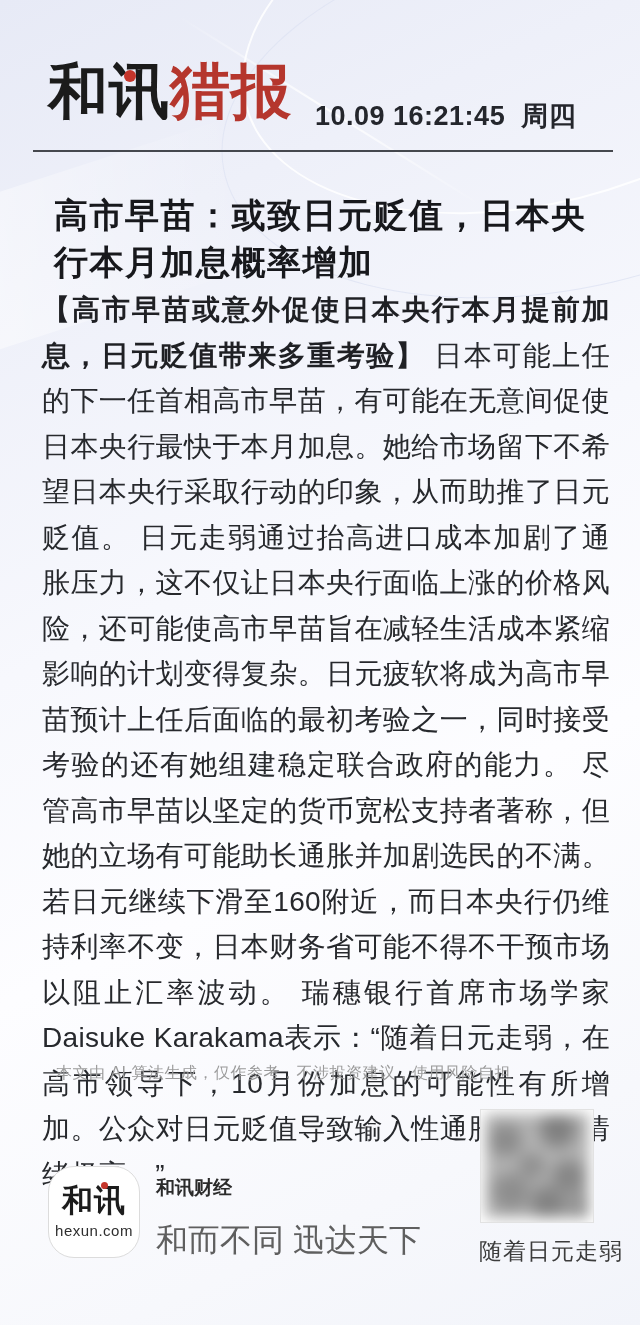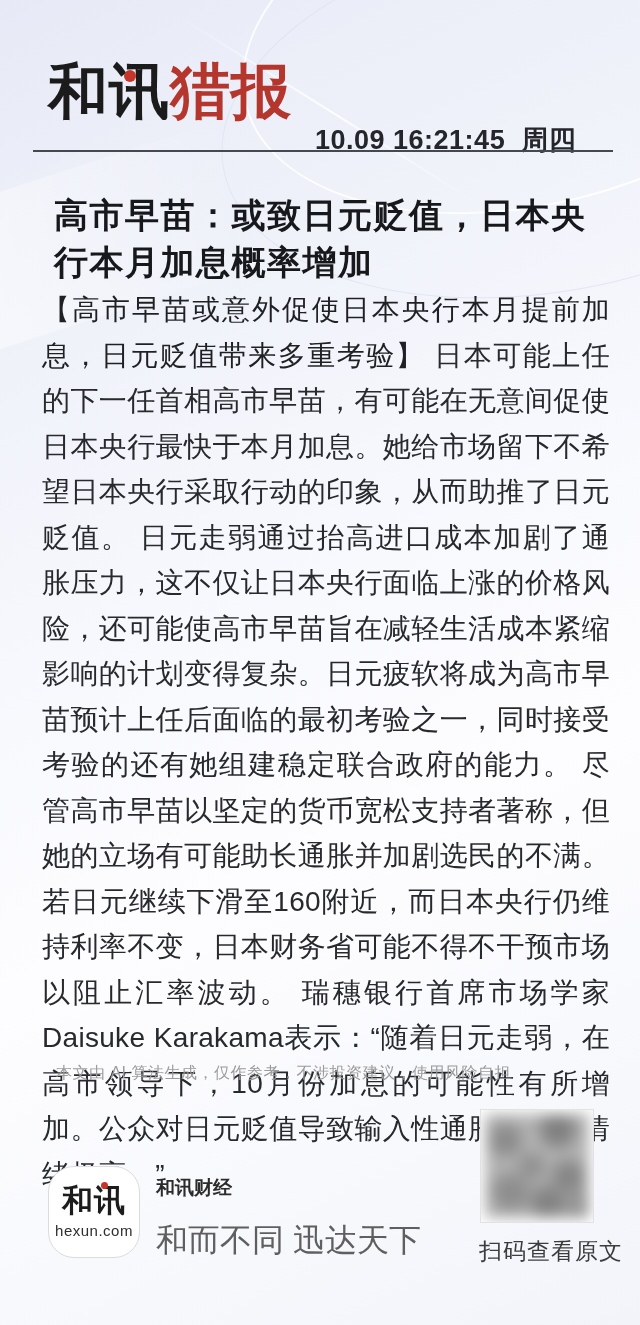--- a/index.html
+++ b/index.html
@@ -60,21 +60,20 @@
   }
   .brand-red { color: #b5362d; }
   .header-datetime {
     position: absolute;
     left: 315px; top: 98px;
     font-size: 27px;
     font-weight: 700;
     color: #24262c;
     letter-spacing: 0.5px;
     white-space: nowrap;
-    margin-top: 24px;
   }
   .header-weekday { margin-left: 16px; }
   .divider {
     position: absolute;
     left: 33px; top: 150px;
     width: 580px; height: 2px;
     background: #45484e;
   }
 
   
@@ -91,21 +90,21 @@
   .article-body {
     position: absolute;
     left: 42px; top: 287px;
     width: 568px;
     font-size: 28px;
     line-height: 45.5px;
     letter-spacing: 0.3px;
     text-align: justify;
     color: #27292d;
   }
-  .article-body .lead { font-weight: 400; color: #1f2024; }
+  .article-body .lead { font-weight: 700; color: #1f2024; }
   .disclaimer {
     position: absolute;
     left: 56px; top: 1063px;
     font-size: 16px;
     color: #9b9b9b;
     letter-spacing: 0.5px;
   }
 
   
   .logo-box {
@@ -215,15 +214,15 @@
   <div class="logo-box">
     <span class="logo-text"><span>和讯</span><span class="logo-dot"></span></span>
     <div class="logo-domain">hexun.com</div>
   </div>
   <div class="footer-brand-name">和讯财经</div>
   <div class="footer-slogan">和而不同 迅达天下</div>
 
   <div class="qr-box">
     <div class="qr-blur"></div>
   </div>
-  <div class="qr-caption">扫码查看原文</div>
+  <div class="qr-caption">随着日元走弱</div>
 
 </div>
 
 </body></html>

